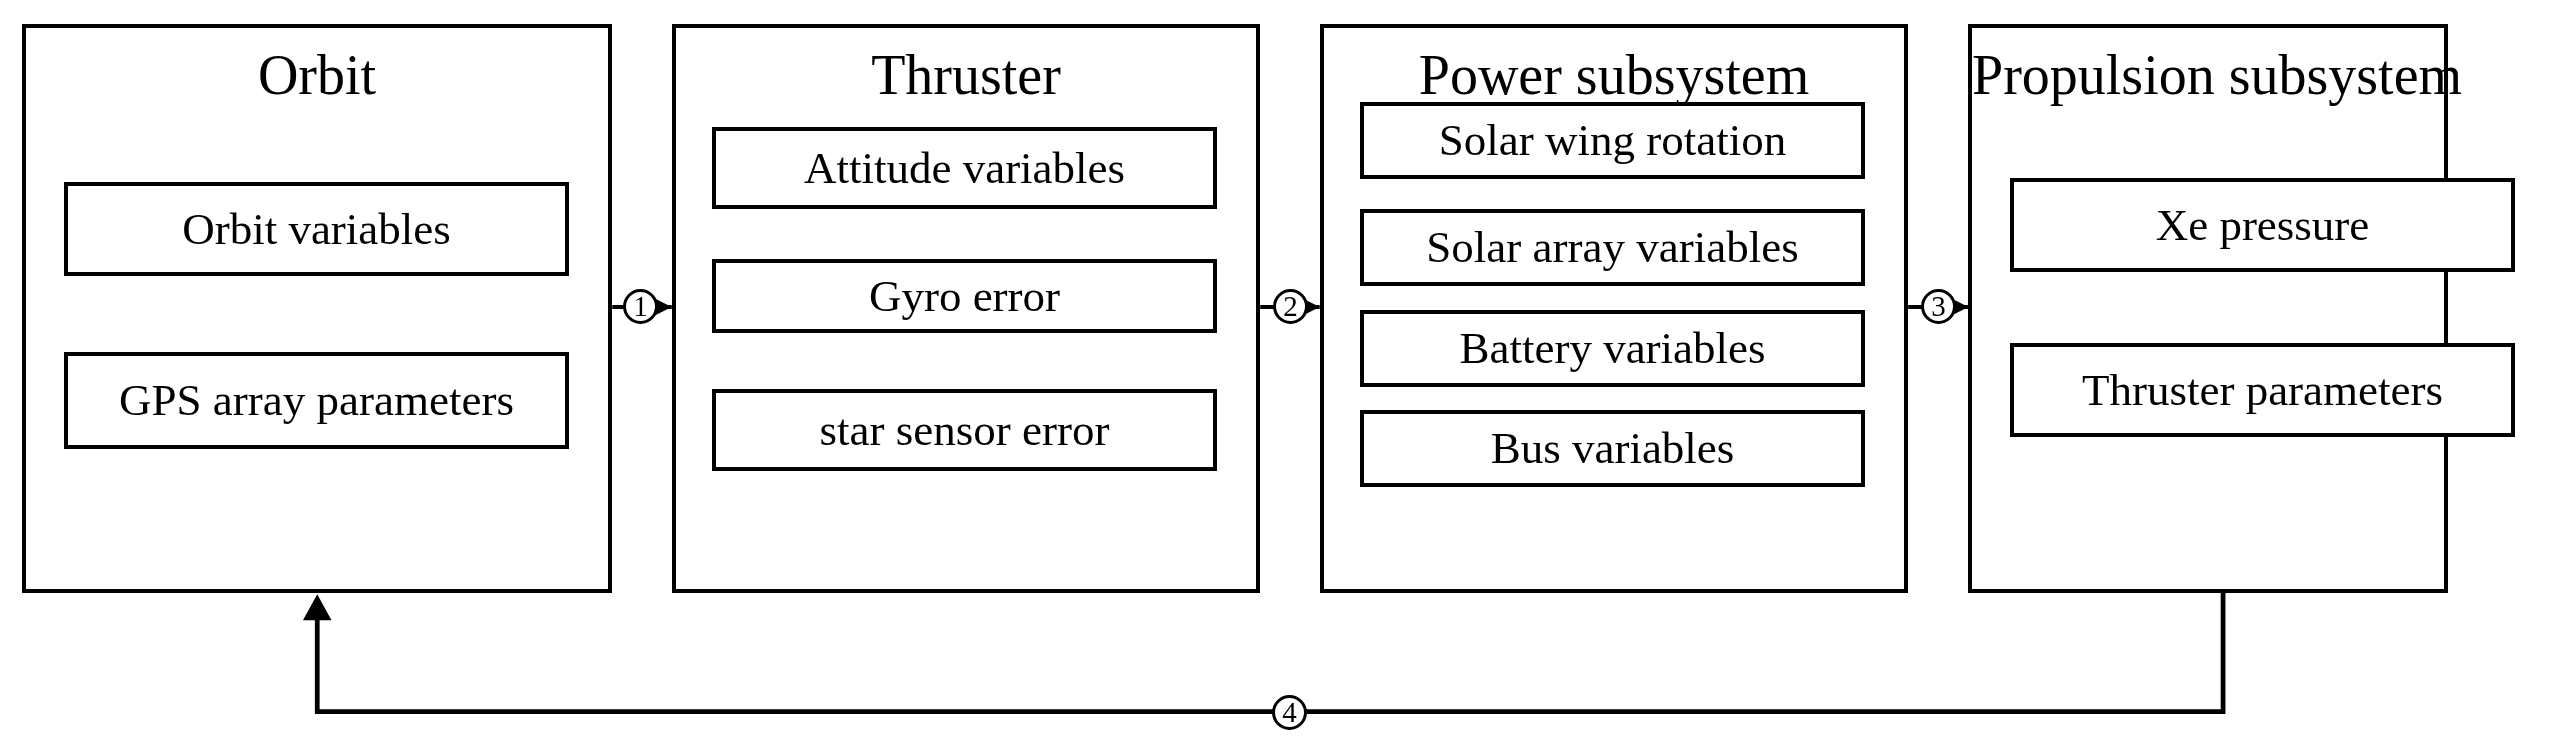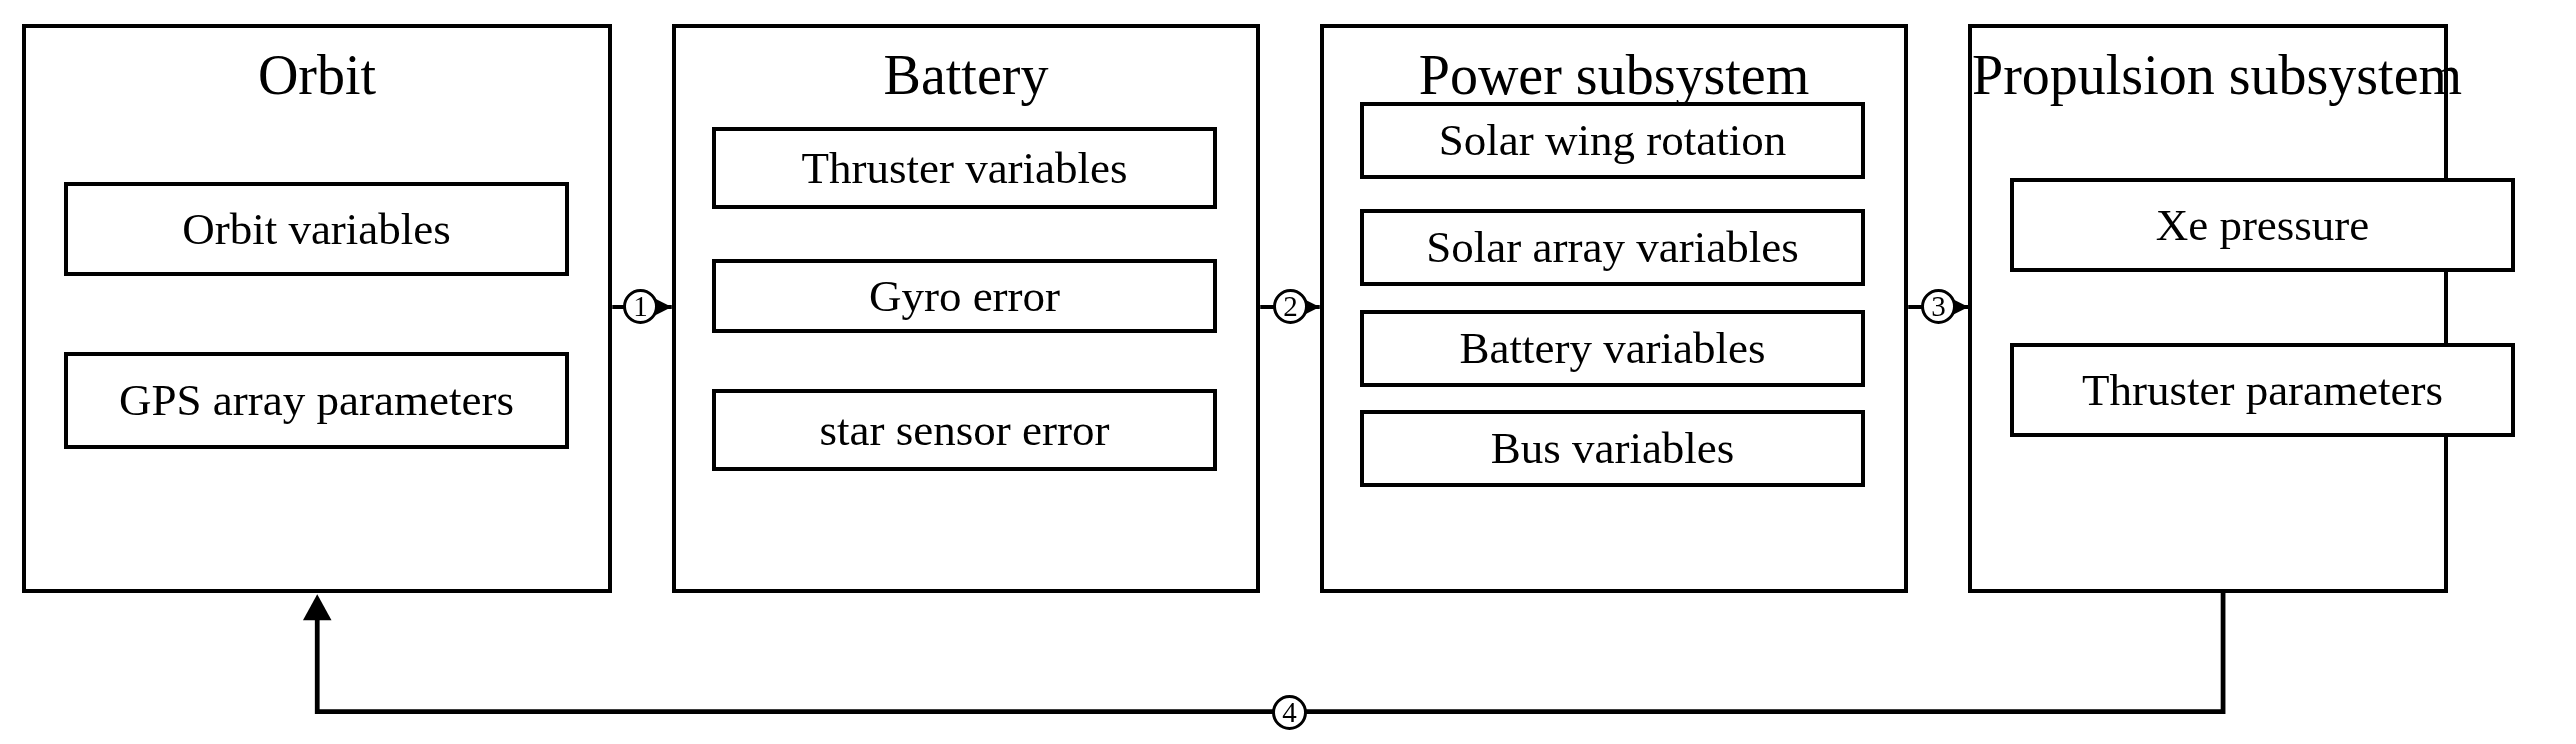--- a/index.html
+++ b/index.html
@@ -73,22 +73,22 @@
     <polygon points="400,749 382,782 418,782" fill="#000"></polygon>
   </svg>
 
   <div class="subsystem s1">
     <div class="subsystem-title">Orbit</div>
     <div class="item i0">Orbit variables</div>
     <div class="item i1">GPS array parameters</div>
   </div>
 
   <div class="subsystem s2">
-    <div class="subsystem-title">Battery</div>
-    <div class="item i0">Thruster variables</div>
+    <div class="subsystem-title">Thruster</div>
+    <div class="item i0">Attitude variables</div>
     <div class="item i1">Gyro error</div>
     <div class="item i2">star sensor error</div>
   </div>
 
   <div class="subsystem s3">
     <div class="subsystem-title">Power subsystem</div>
     <div class="item i0">Solar wing rotation</div>
     <div class="item i1">Solar array variables</div>
     <div class="item i2">Battery variables</div>
     <div class="item i3">Bus variables</div>

